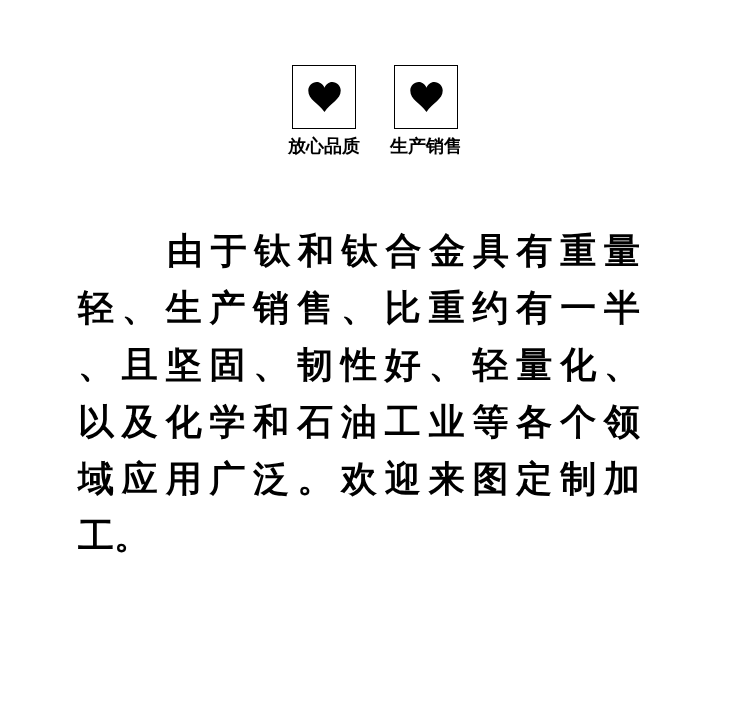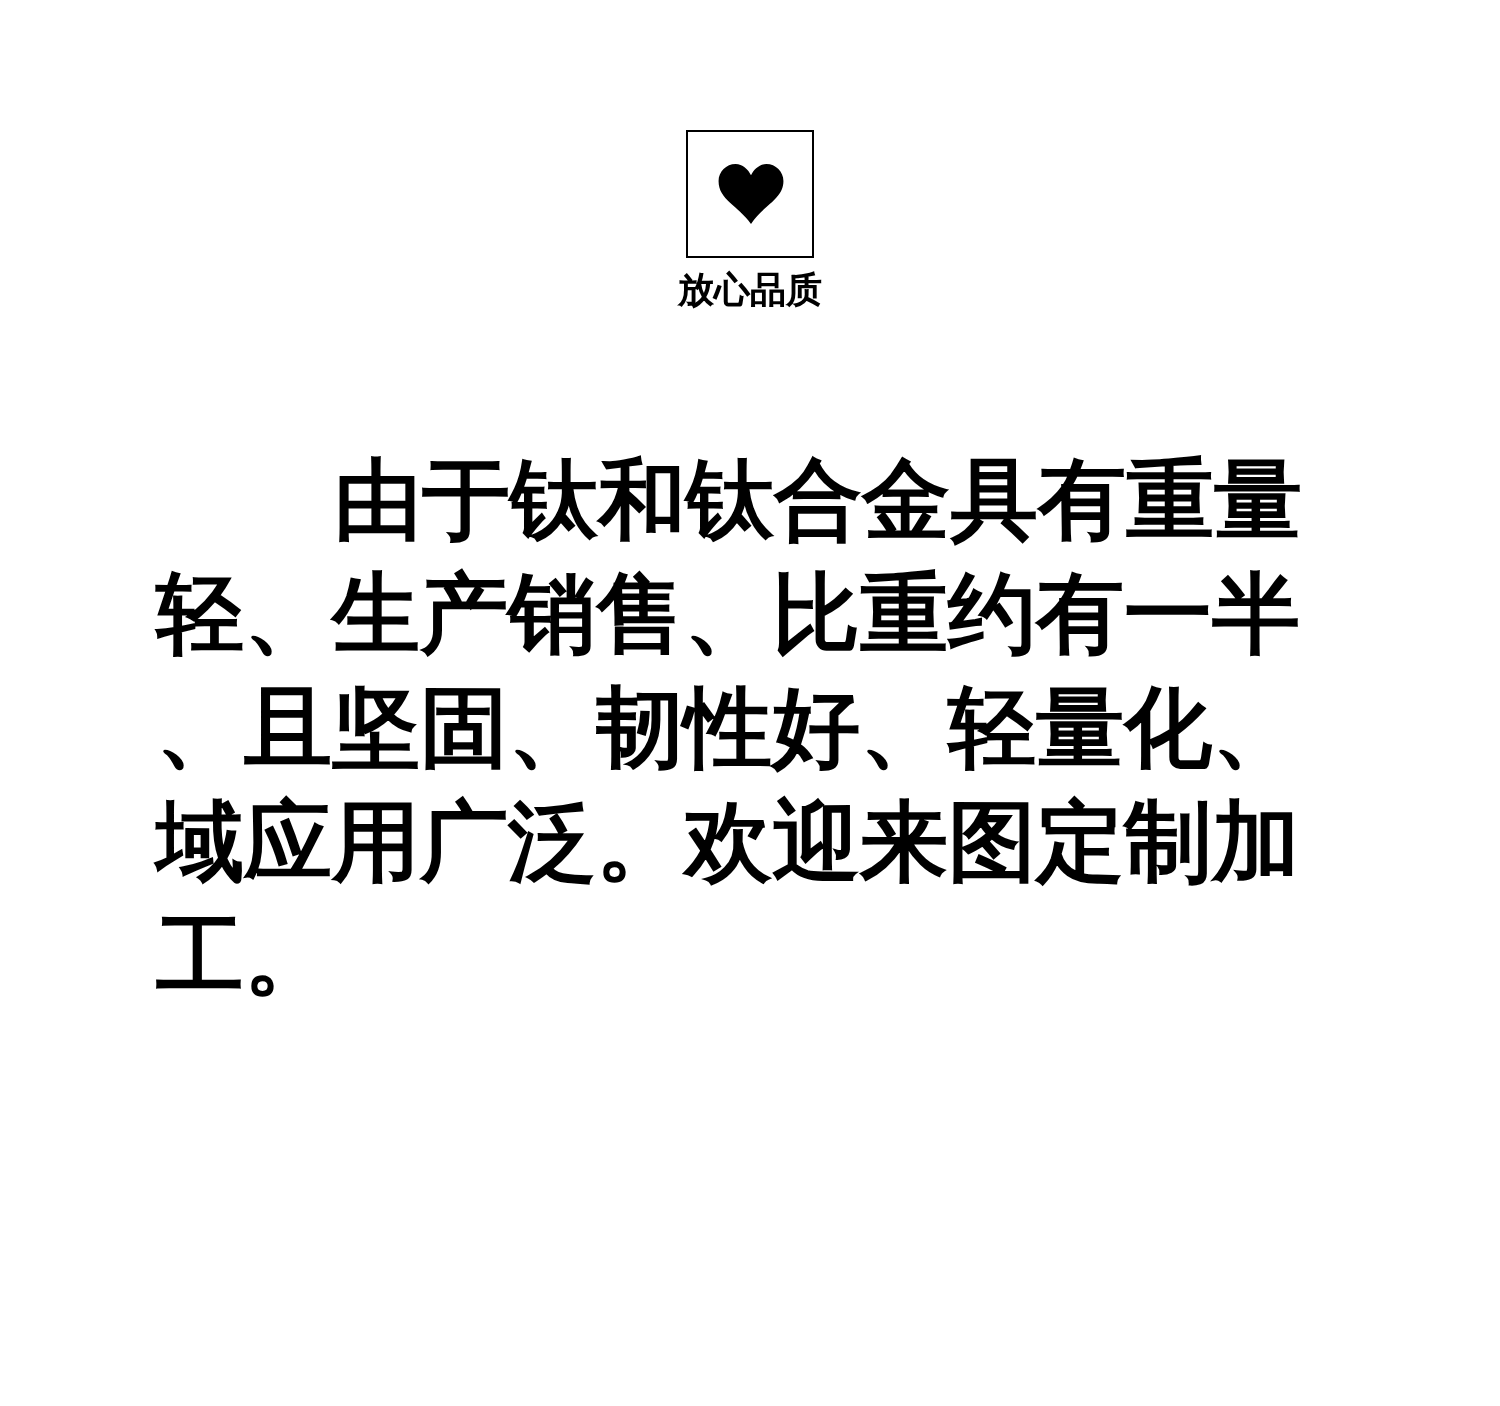--- a/index.html
+++ b/index.html
@@ -57,21 +57,21 @@
     color: #000000;
   }
 
   
   .paragraph {
     position: absolute;
     top: 222px;
     left: 78px;
     width: 562px;
     font-weight: bold;
-    font-size: 44px;
+    font-size: 36px;
     line-height: 57px;
     color: #000000;
   }
   .line {
     text-align: justify;
     text-align-last: justify;
     text-justify: inter-character;
     white-space: nowrap;
   }
   .line.first {
@@ -92,24 +92,33 @@
       <div class="badge-box">
         <svg viewBox="0 0 32 29.6" aria-hidden="true">
           <path fill="#000000" d="M23.6,0c-3.4,0-6.3,2.7-7.6,5.6C14.7,2.7,11.8,0,8.4,0C3.8,0,0,3.8,0,8.4c0,9.4,9.5,11.9,16,21.2c6.1-9.3,16-12.2,16-21.2C32,3.8,28.2,0,23.6,0z"></path>
         </svg>
       </div>
       <div class="badge-label">放心品质</div>
     </div>
 
 
 
+    <div class="badge">
+      <div class="badge-box">
+        <svg viewBox="0 0 32 29.6" aria-hidden="true">
+          <path fill="#000000" d="M23.6,0c-3.4,0-6.3,2.7-7.6,5.6C14.7,2.7,11.8,0,8.4,0C3.8,0,0,3.8,0,8.4c0,9.4,9.5,11.9,16,21.2c6.1-9.3,16-12.2,16-21.2C32,3.8,28.2,0,23.6,0z"></path>
+        </svg>
+      </div>
+      <div class="badge-label">生产销售</div>
+    </div>
 
   </div>
 
   <div class="paragraph">
     <div class="line first">由于钛和钛合金具有重量</div>
     <div class="line">轻、生产销售、比重约有一半</div>
     <div class="line">、且坚固、韧性好、轻量化、</div>
+    <div class="line">以及化学和石油工业等各个领</div>
     <div class="line">域应用广泛。欢迎来图定制加</div>
     <div class="line last">工。</div>
   </div>
 
 </div>
 
 </body></html>

